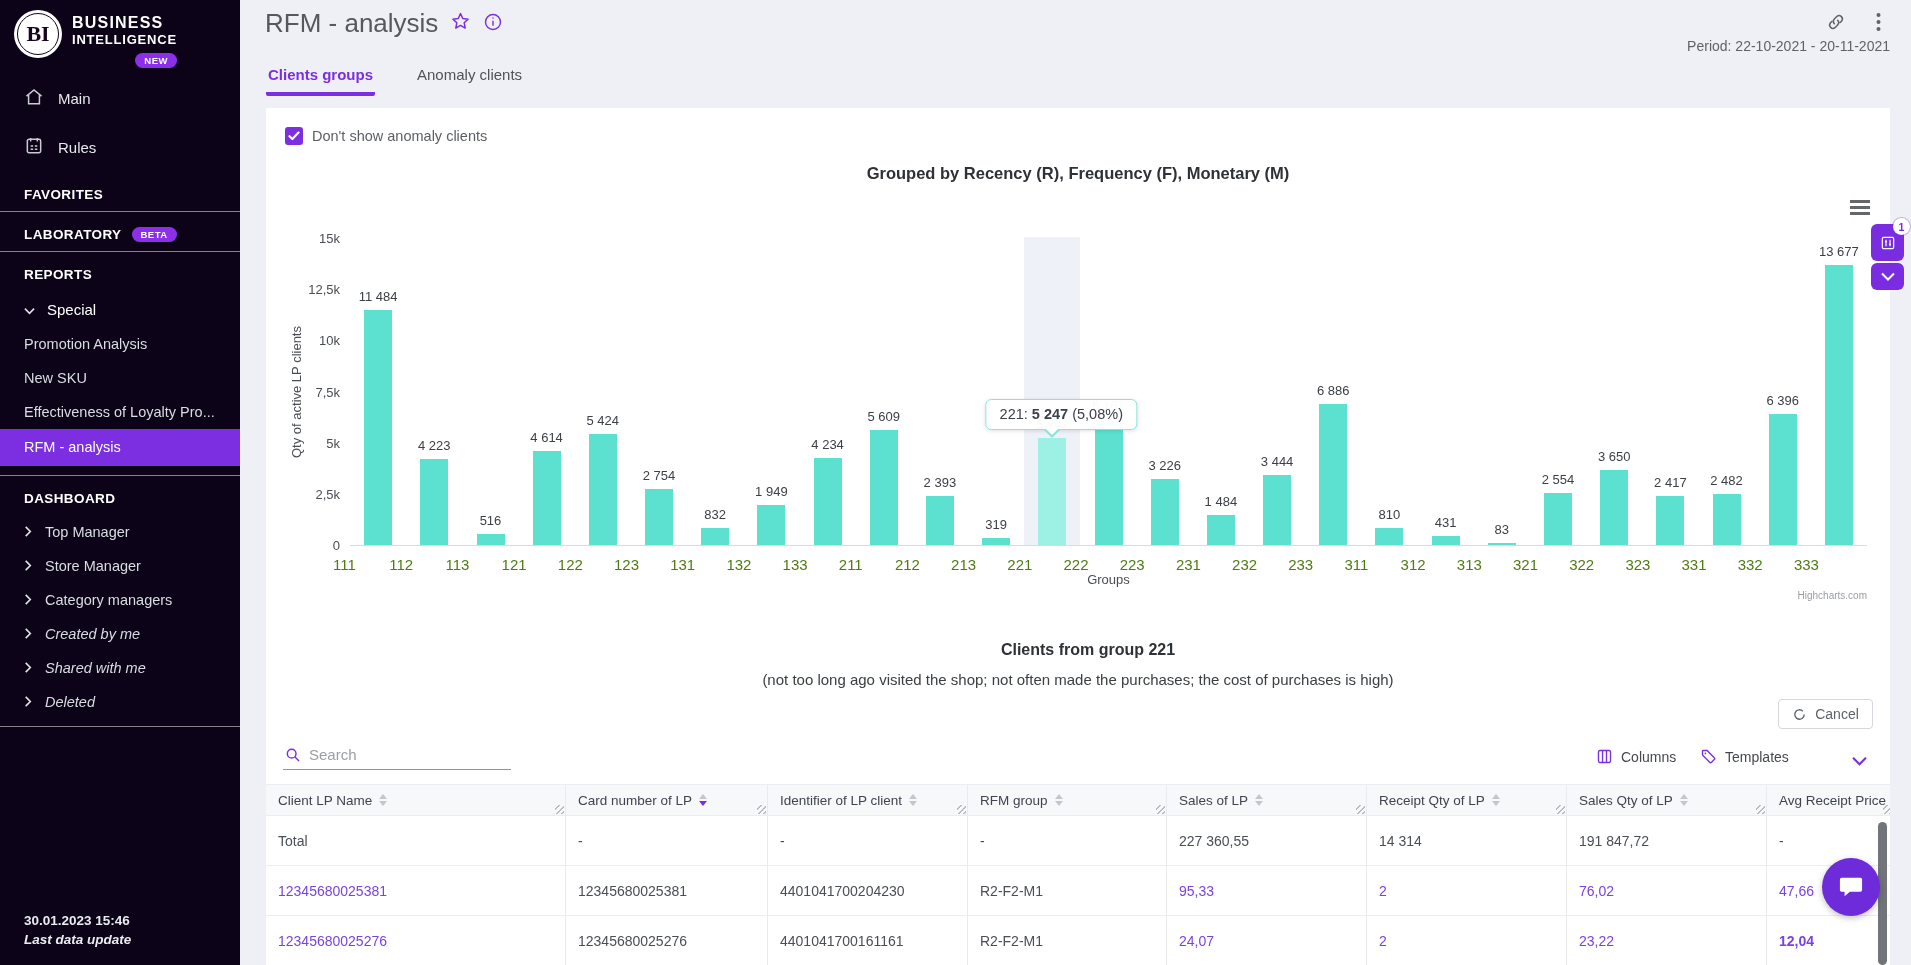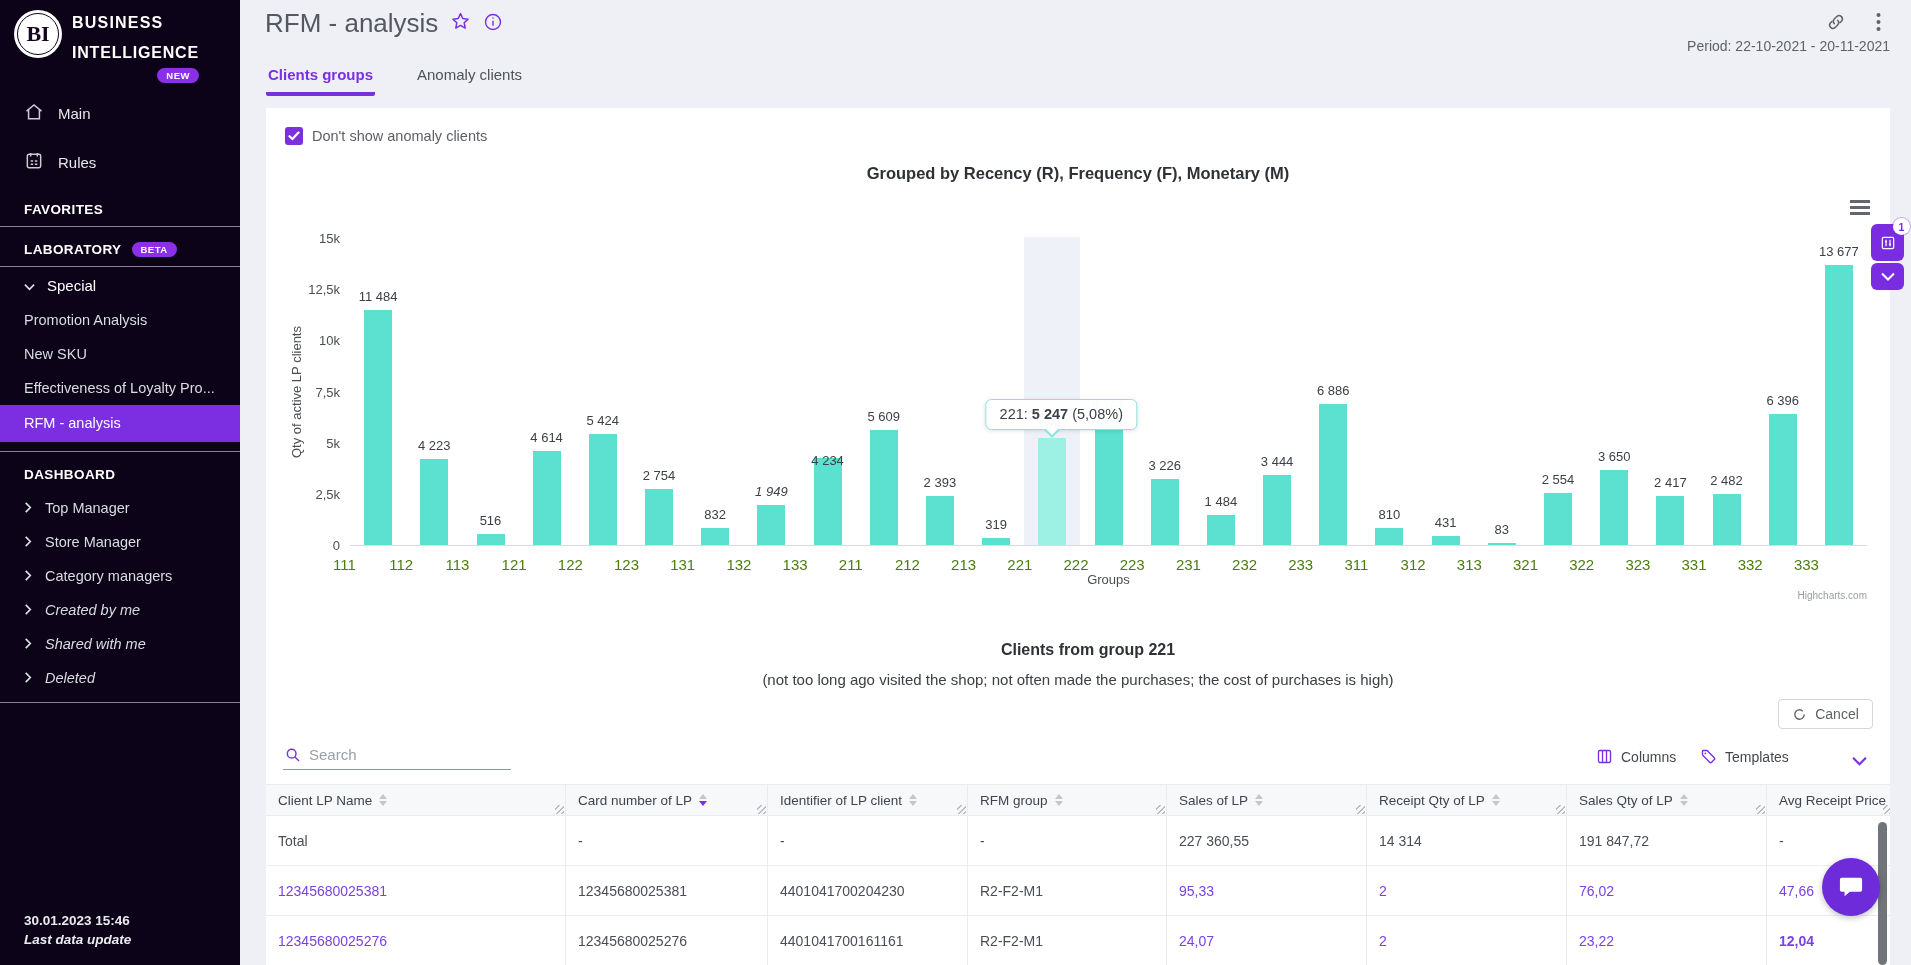--- a/index.html
+++ b/index.html
@@ -6,21 +6,21 @@
   html,body { width:1911px; height:965px; overflow:hidden; }
   body { font-family:"Liberation Sans", sans-serif; background:#eef0f5; display:flex; position:relative; }
 
   
   .sidebar { width:240px; flex-shrink:0; background:#0c0318; color:#e6e8ec; position:relative; z-index:5; }
   .logo-row { display:flex; gap:10px; padding:10px 12px 6px 14px; align-items:flex-start; }
   .logo-circle { width:48px; height:48px; background:#fff; border-radius:50%; display:flex; align-items:center; justify-content:center;
                  font-family:"Liberation Serif", serif; font-weight:bold; font-size:22px; color:#15051f; position:relative; flex-shrink:0; }
   .logo-circle::after { content:""; position:absolute; inset:3px; border:1.5px solid #15051f; border-radius:50%; }
   .logo-line1 { font-size:16px; font-weight:bold; color:#fff; letter-spacing:1.2px; margin-top:4px; }
-  .logo-line2 { font-size:16px; font-weight:bold; color:#fff; letter-spacing:0.8px;margin-top:12px; }
+  .logo-line2 { font-size:13px; font-weight:bold; color:#fff; letter-spacing:0.8px; }
   .logo-badges { text-align:right; margin-top:3px; }
   .pill { display:inline-block; background:#8b30e8; color:#fff; font-size:9.5px; font-weight:bold; letter-spacing:0.5px;
           padding:2px 9px; border-radius:9px; }
   .nav-item { display:flex; align-items:center; gap:14px; padding:13px 24px; font-size:15px; color:#e6e8ec; cursor:pointer; }
   .nav-item svg { flex-shrink:0; }
   .section-h { padding:15px 24px 9px; font-weight:bold; font-size:13.5px; color:#fff; letter-spacing:0.4px; display:flex; align-items:center; gap:10px; }
   .divider { height:1px; background:rgba(255,255,255,0.5); }
   .tree-parent { display:flex; align-items:center; gap:12px; padding:10px 24px 9px; font-size:15px; color:#fff; cursor:pointer; }
   .sub-item { padding:8px 24px 7px; font-size:14.5px; color:#d9dce1; cursor:pointer; line-height:19px; }
   .sub-item.active { background:#7b2fe0; color:#fff; padding-top:9px; padding-bottom:9px; }
@@ -136,20 +136,21 @@
         </svg></span>
     <span>Rules</span>
   </div>
   <div class="section-h">FAVORITES</div>
   <div class="divider"></div>
   <div class="section-h">
     <span>LABORATORY</span>
     <span class="pill">BETA</span>
   </div>
   <div class="divider"></div>
+  <div class="section-h">REPORTS</div>
   <div class="tree-parent">
     <span><svg width="11" height="8" viewBox="0 0 12 8" fill="none" stroke="#dfe1e5" stroke-width="1.8">
           <path d="M1 1.5 L6 6.5 L11 1.5"></path>
         </svg></span>
     <span>Special</span>
   </div>
   <div class="sub-item">Promotion Analysis</div>
   <div class="sub-item">New SKU</div>
   <div class="sub-item">Effectiveness of Loyalty Pro...</div>
   <div class="sub-item active">RFM - analysis</div>
@@ -280,24 +281,24 @@
         <div class="bar" style="left: 322.8px; top: 326px; width: 28px; height: 111px; background: rgb(92, 224, 207);"></div>
         <div class="bar-label" style="left: 291.8px; top: 305px;">5 424</div>
         <div class="xlab" style="left: 291.8px; top: 448px;">122</div>
         <div class="bar" style="left: 379px; top: 381px; width: 28px; height: 56px; background: rgb(92, 224, 207);"></div>
         <div class="bar-label" style="left: 348px; top: 360px;">2 754</div>
         <div class="xlab" style="left: 348px; top: 448px;">123</div>
         <div class="bar" style="left: 435.2px; top: 420px; width: 28px; height: 17px; background: rgb(92, 224, 207);"></div>
         <div class="bar-label" style="left: 404.2px; top: 399px;">832</div>
         <div class="xlab" style="left: 404.2px; top: 448px;">131</div>
         <div class="bar" style="left: 491.4px; top: 397px; width: 28px; height: 40px; background: rgb(92, 224, 207);"></div>
-        <div class="bar-label" style="left: 460.4px; top: 376px; font-style: italic;">1 949</div>
+        <div class="bar-label" style="left: 460.4px; top: 376px;">1 949</div>
         <div class="xlab" style="left: 460.4px; top: 448px;">132</div>
         <div class="bar" style="left: 547.6px; top: 350px; width: 28px; height: 87px; background: rgb(92, 224, 207);"></div>
-        <div class="bar-label" style="left: 516.6px; top: 329px; margin-top: 16px;">4 234</div>
+        <div class="bar-label" style="left: 516.6px; top: 329px;">4 234</div>
         <div class="xlab" style="left: 516.6px; top: 448px;">133</div>
         <div class="bar" style="left: 603.8px; top: 322px; width: 28px; height: 115px; background: rgb(92, 224, 207);"></div>
         <div class="bar-label" style="left: 572.8px; top: 301px;">5 609</div>
         <div class="xlab" style="left: 572.8px; top: 448px;">211</div>
         <div class="bar" style="left: 659.9px; top: 388px; width: 28px; height: 49px; background: rgb(92, 224, 207);"></div>
         <div class="bar-label" style="left: 628.9px; top: 367px;">2 393</div>
         <div class="xlab" style="left: 628.9px; top: 448px;">212</div>
         <div class="bar" style="left: 716.1px; top: 430px; width: 28px; height: 7px; background: rgb(92, 224, 207);"></div>
         <div class="bar-label" style="left: 685.1px; top: 409px;">319</div>
         <div class="xlab" style="left: 685.1px; top: 448px;">213</div>

